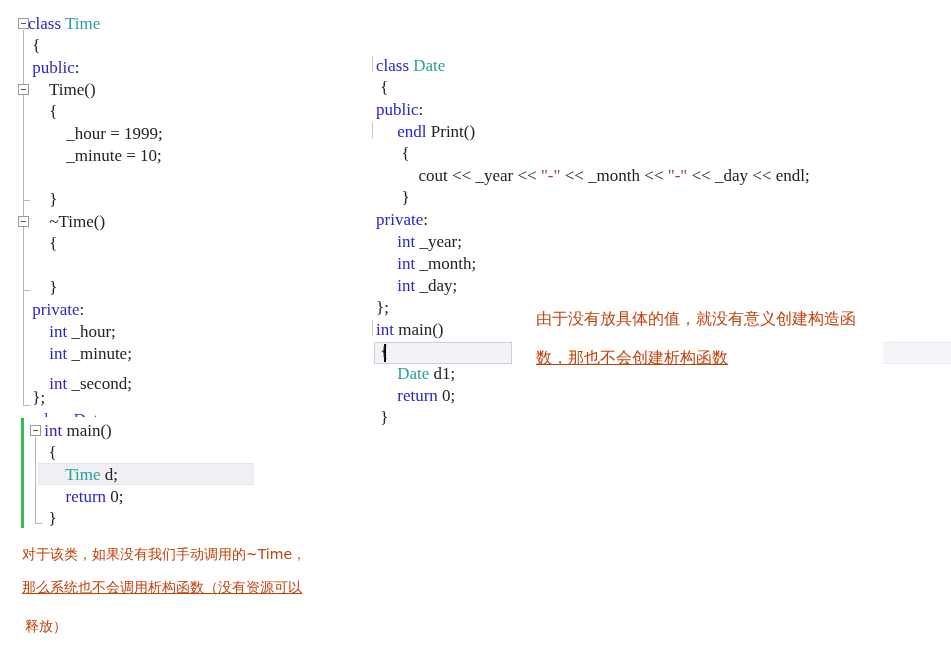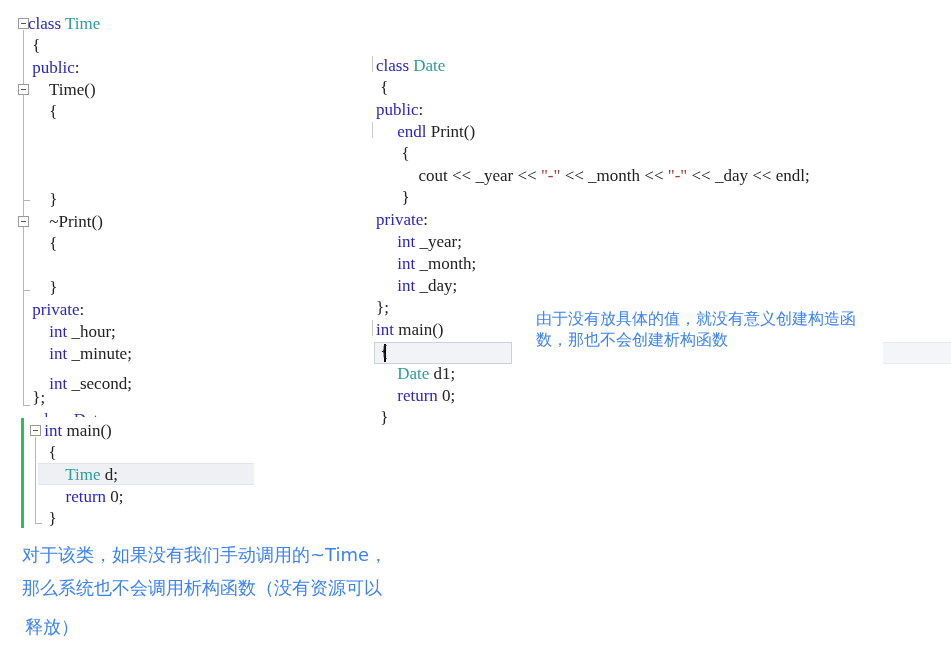--- a/index.html
+++ b/index.html
@@ -122,25 +122,25 @@
     overflow: hidden;
     height: 8px;
   }
 
   
   .note {
     position: absolute;
     font-family: "DejaVu Sans", "Liberation Sans", sans-serif;
     font-size: 16px;
     line-height: 32px;
-    color: #3b82f6;
+    color: #c2410c;
     white-space: pre;
   }
   .note-bottom {
-    font-size: 18px;
+    font-size: 14px;
     line-height: 33px;
   }
 </style>
 </head>
 <body>
 
 <div id="page">
 
   <div id="left-panel">
 
@@ -155,22 +155,24 @@
 
     <div class="fold-box" style="left:18px; top:18px;"></div>
     <div class="fold-box" style="left:18px; top:84px;"></div>
     <div class="fold-box" style="left:18px; top:216px;"></div>
 
     <div class="line" style="left:28px; top:13px;"><span class="kw">class</span><span class="plain"> </span><span class="type">Time</span></div>
     <div class="line" style="left:28px; top:35px;"><span class="plain"> {</span></div>
     <div class="line" style="left:28px; top:57px;"><span class="plain"> </span><span class="kw">public</span><span class="plain">:</span></div>
     <div class="line" style="left:28px; top:79px;"><span class="plain">     </span><span class="plain">Time</span><span class="plain">()</span></div>
     <div class="line" style="left:28px; top:101px;"><span class="plain">     {</span></div>
+    <div class="line" style="left:28px; top:123px;"><span class="plain">         _hour = 1999;</span></div>
+    <div class="line" style="left:28px; top:145px;"><span class="plain">         _minute = 10;</span></div>
     <div class="line" style="left:28px; top:189px;"><span class="plain">     }</span></div>
-    <div class="line" style="left:28px; top:211px;"><span class="plain">     ~Print()</span></div>
+    <div class="line" style="left:28px; top:211px;"><span class="plain">     ~Time()</span></div>
     <div class="line" style="left:28px; top:233px;"><span class="plain">     {</span></div>
     <div class="line" style="left:28px; top:255px;"><span class="plain"></span></div>
     <div class="line" style="left:28px; top:277px;"><span class="plain">     }</span></div>
     <div class="line" style="left:28px; top:299px;"><span class="plain"> </span><span class="kw">private</span><span class="plain">:</span></div>
     <div class="line" style="left:28px; top:321px;"><span class="plain">     </span><span class="kw">int</span><span class="plain"> _hour;</span></div>
     <div class="line" style="left:28px; top:343px;"><span class="plain">     </span><span class="kw">int</span><span class="plain"> _minute;</span></div>
     <div class="line" style="left:28px; top:373px;"><span class="plain">     </span><span class="kw">int</span><span class="plain"> _second;</span></div>
     <div class="line" style="left:28px; top:387px;"><span class="plain"> };</span></div>
 
     <div class="ghost" style="left:28px; top:409px; width:120px;">  class Date</div>
@@ -213,19 +215,19 @@
     <div class="line" style="left:8px; top:225px;"><span class="plain">     </span><span class="kw">int</span><span class="plain"> _day;</span></div>
     <div class="line" style="left:8px; top:247px;"><span class="plain">};</span></div>
     <div class="line" style="left:8px; top:269px;"><span class="kw">int</span><span class="plain"> main()</span></div>
     <div class="line" style="left:8px; top:291px;"><span class="plain"> {</span></div>
     <div class="line" style="left:8px; top:313px;"><span class="plain">     </span><span class="type">Date</span><span class="plain"> d1;</span></div>
     <div class="line" style="left:8px; top:335px;"><span class="plain">     </span><span class="kw">return</span><span class="plain"> 0;</span></div>
     <div class="line" style="left:8px; top:357px;"><span class="plain"> }</span></div>
   </div>
 
   <div class="note" style="left:536px; top:303px;">由于没有放具体的值，就没有意义创建构造函</div>
-  <div class="note" style="left:536px; top:324px;">数，那也不会创建析构函数</div>
+  <div class="note" style="left:536px; top:342px;text-decoration:underline;">数，那也不会创建析构函数</div>
 
   <div class="note note-bottom" style="left:22px; top:538px;">对于该类，如果没有我们手动调用的~Time，</div>
-  <div class="note note-bottom" style="left:22px; top:571px;">那么系统也不会调用析构函数（没有资源可以</div>
+  <div class="note note-bottom" style="left:22px; top:571px;text-decoration:underline;">那么系统也不会调用析构函数（没有资源可以</div>
   <div class="note note-bottom" style="left:25px; top:604px;margin-top:6px;">释放）</div>
 
 </div>
 
 </body></html>

